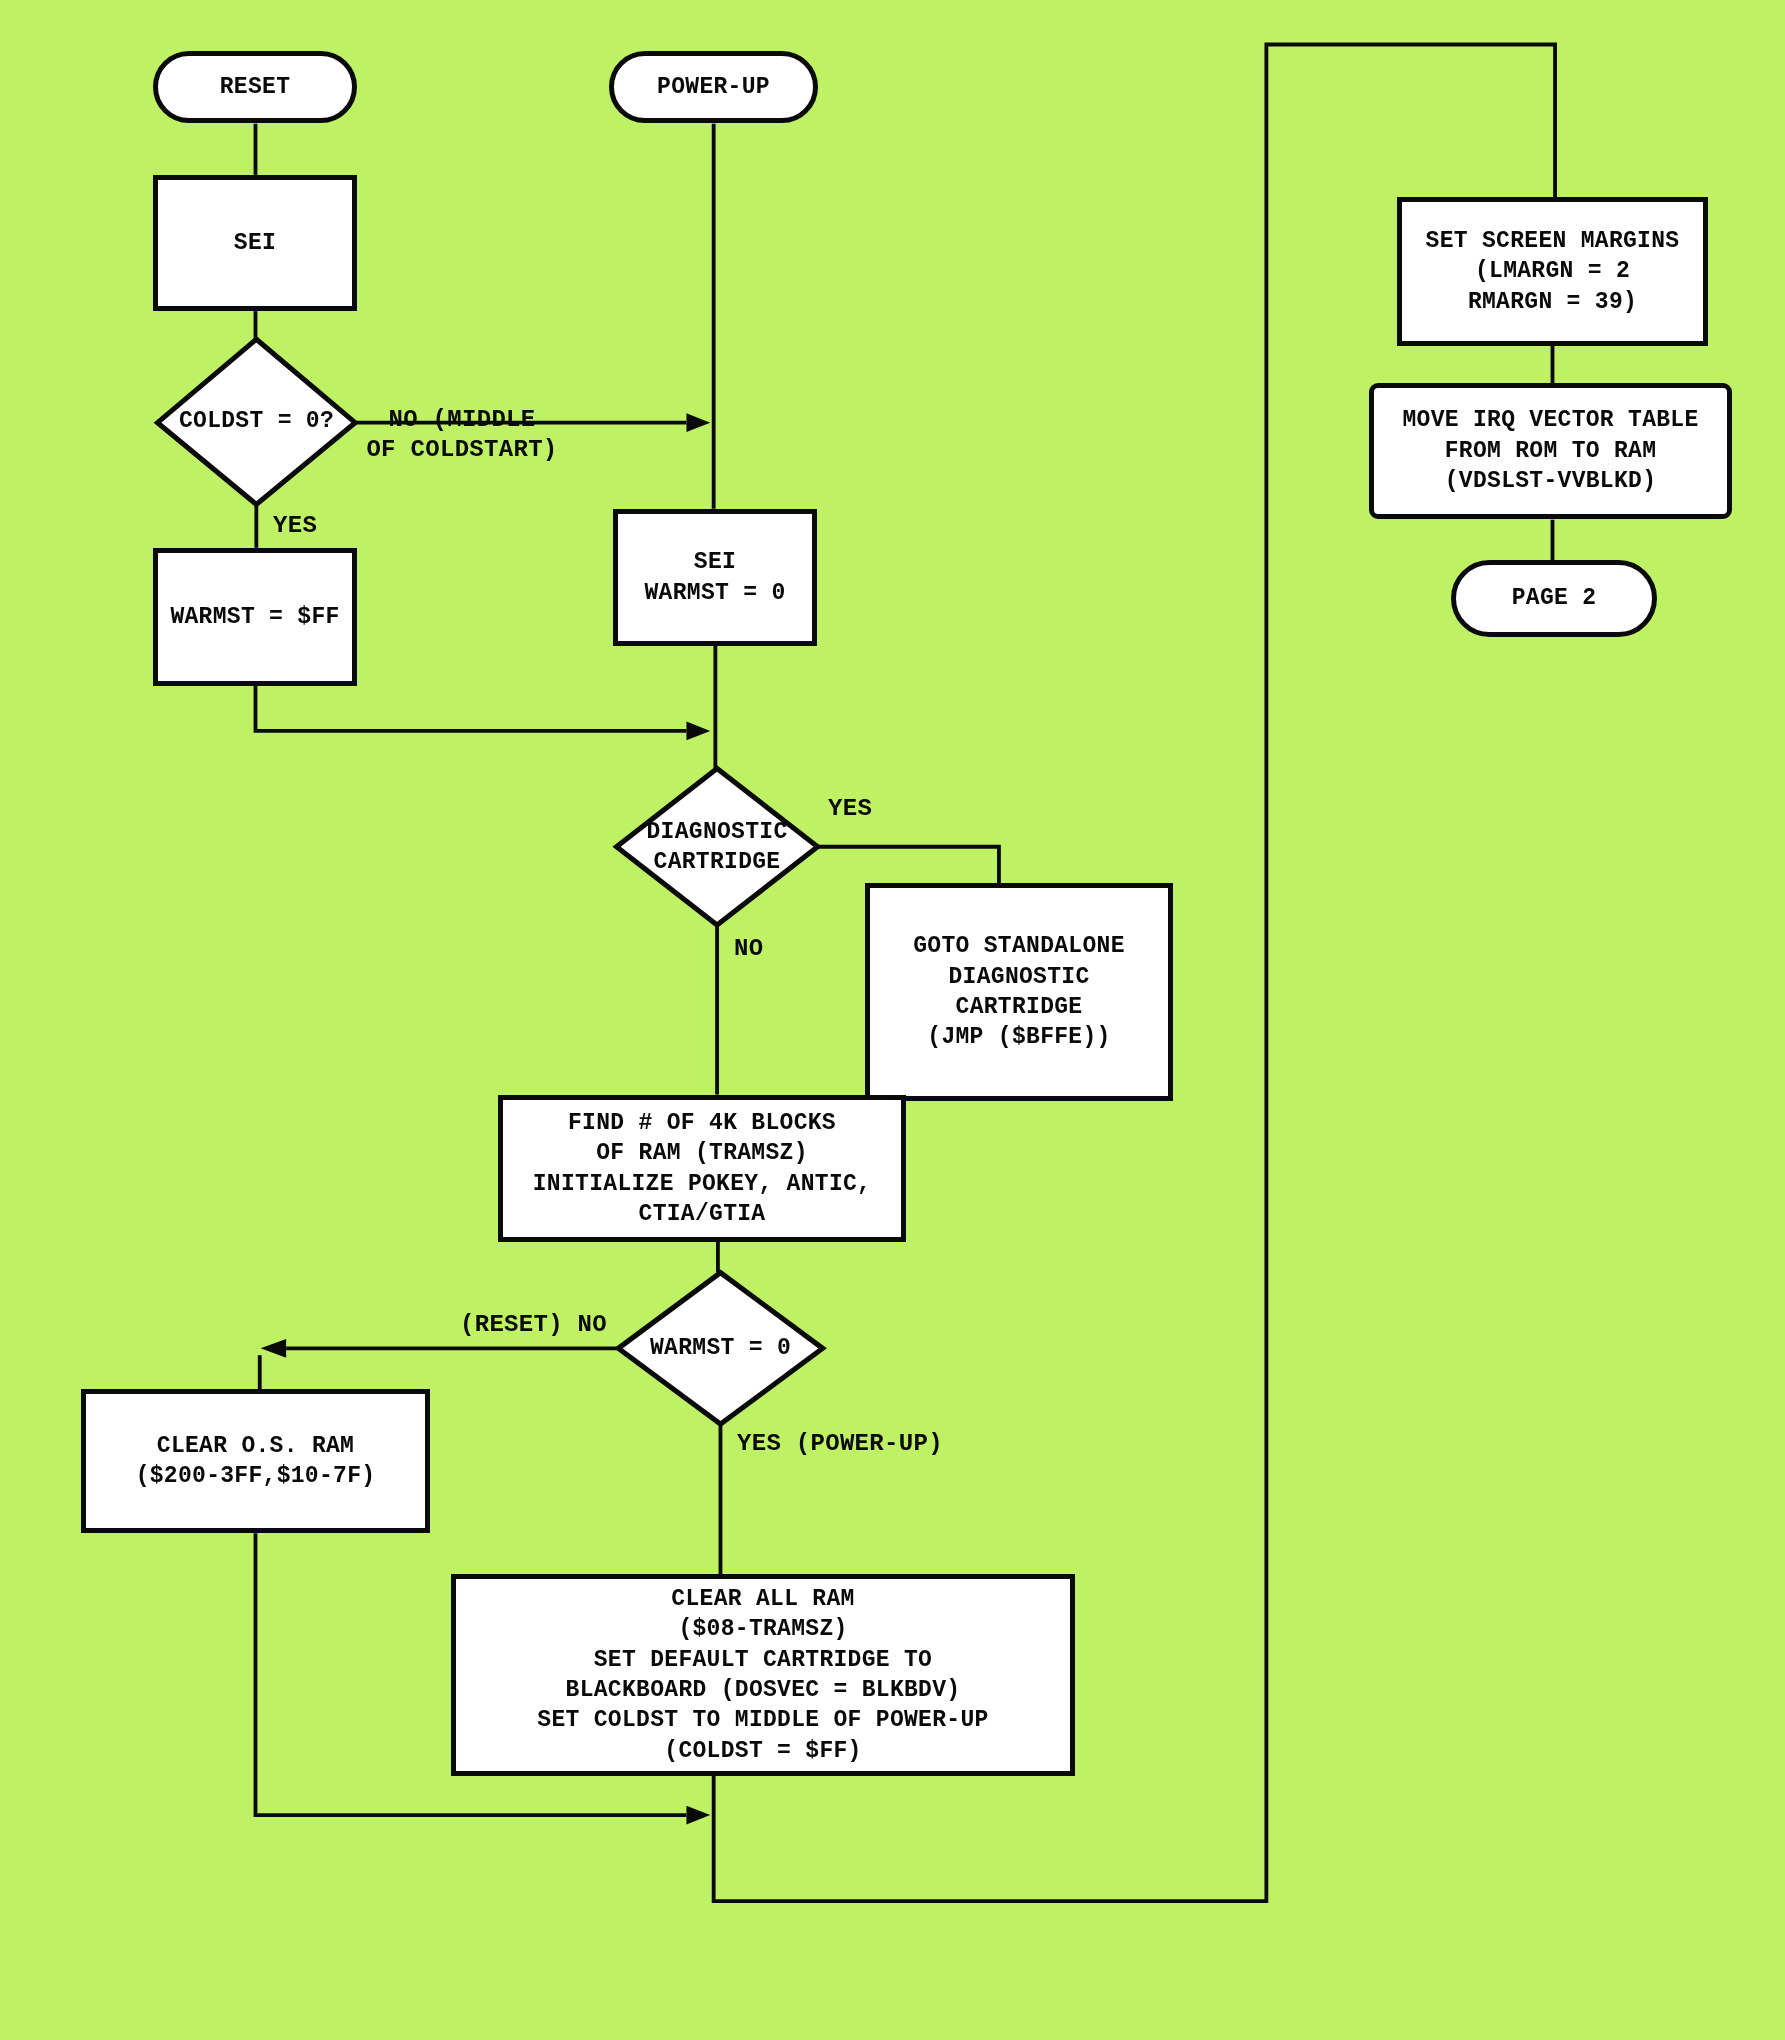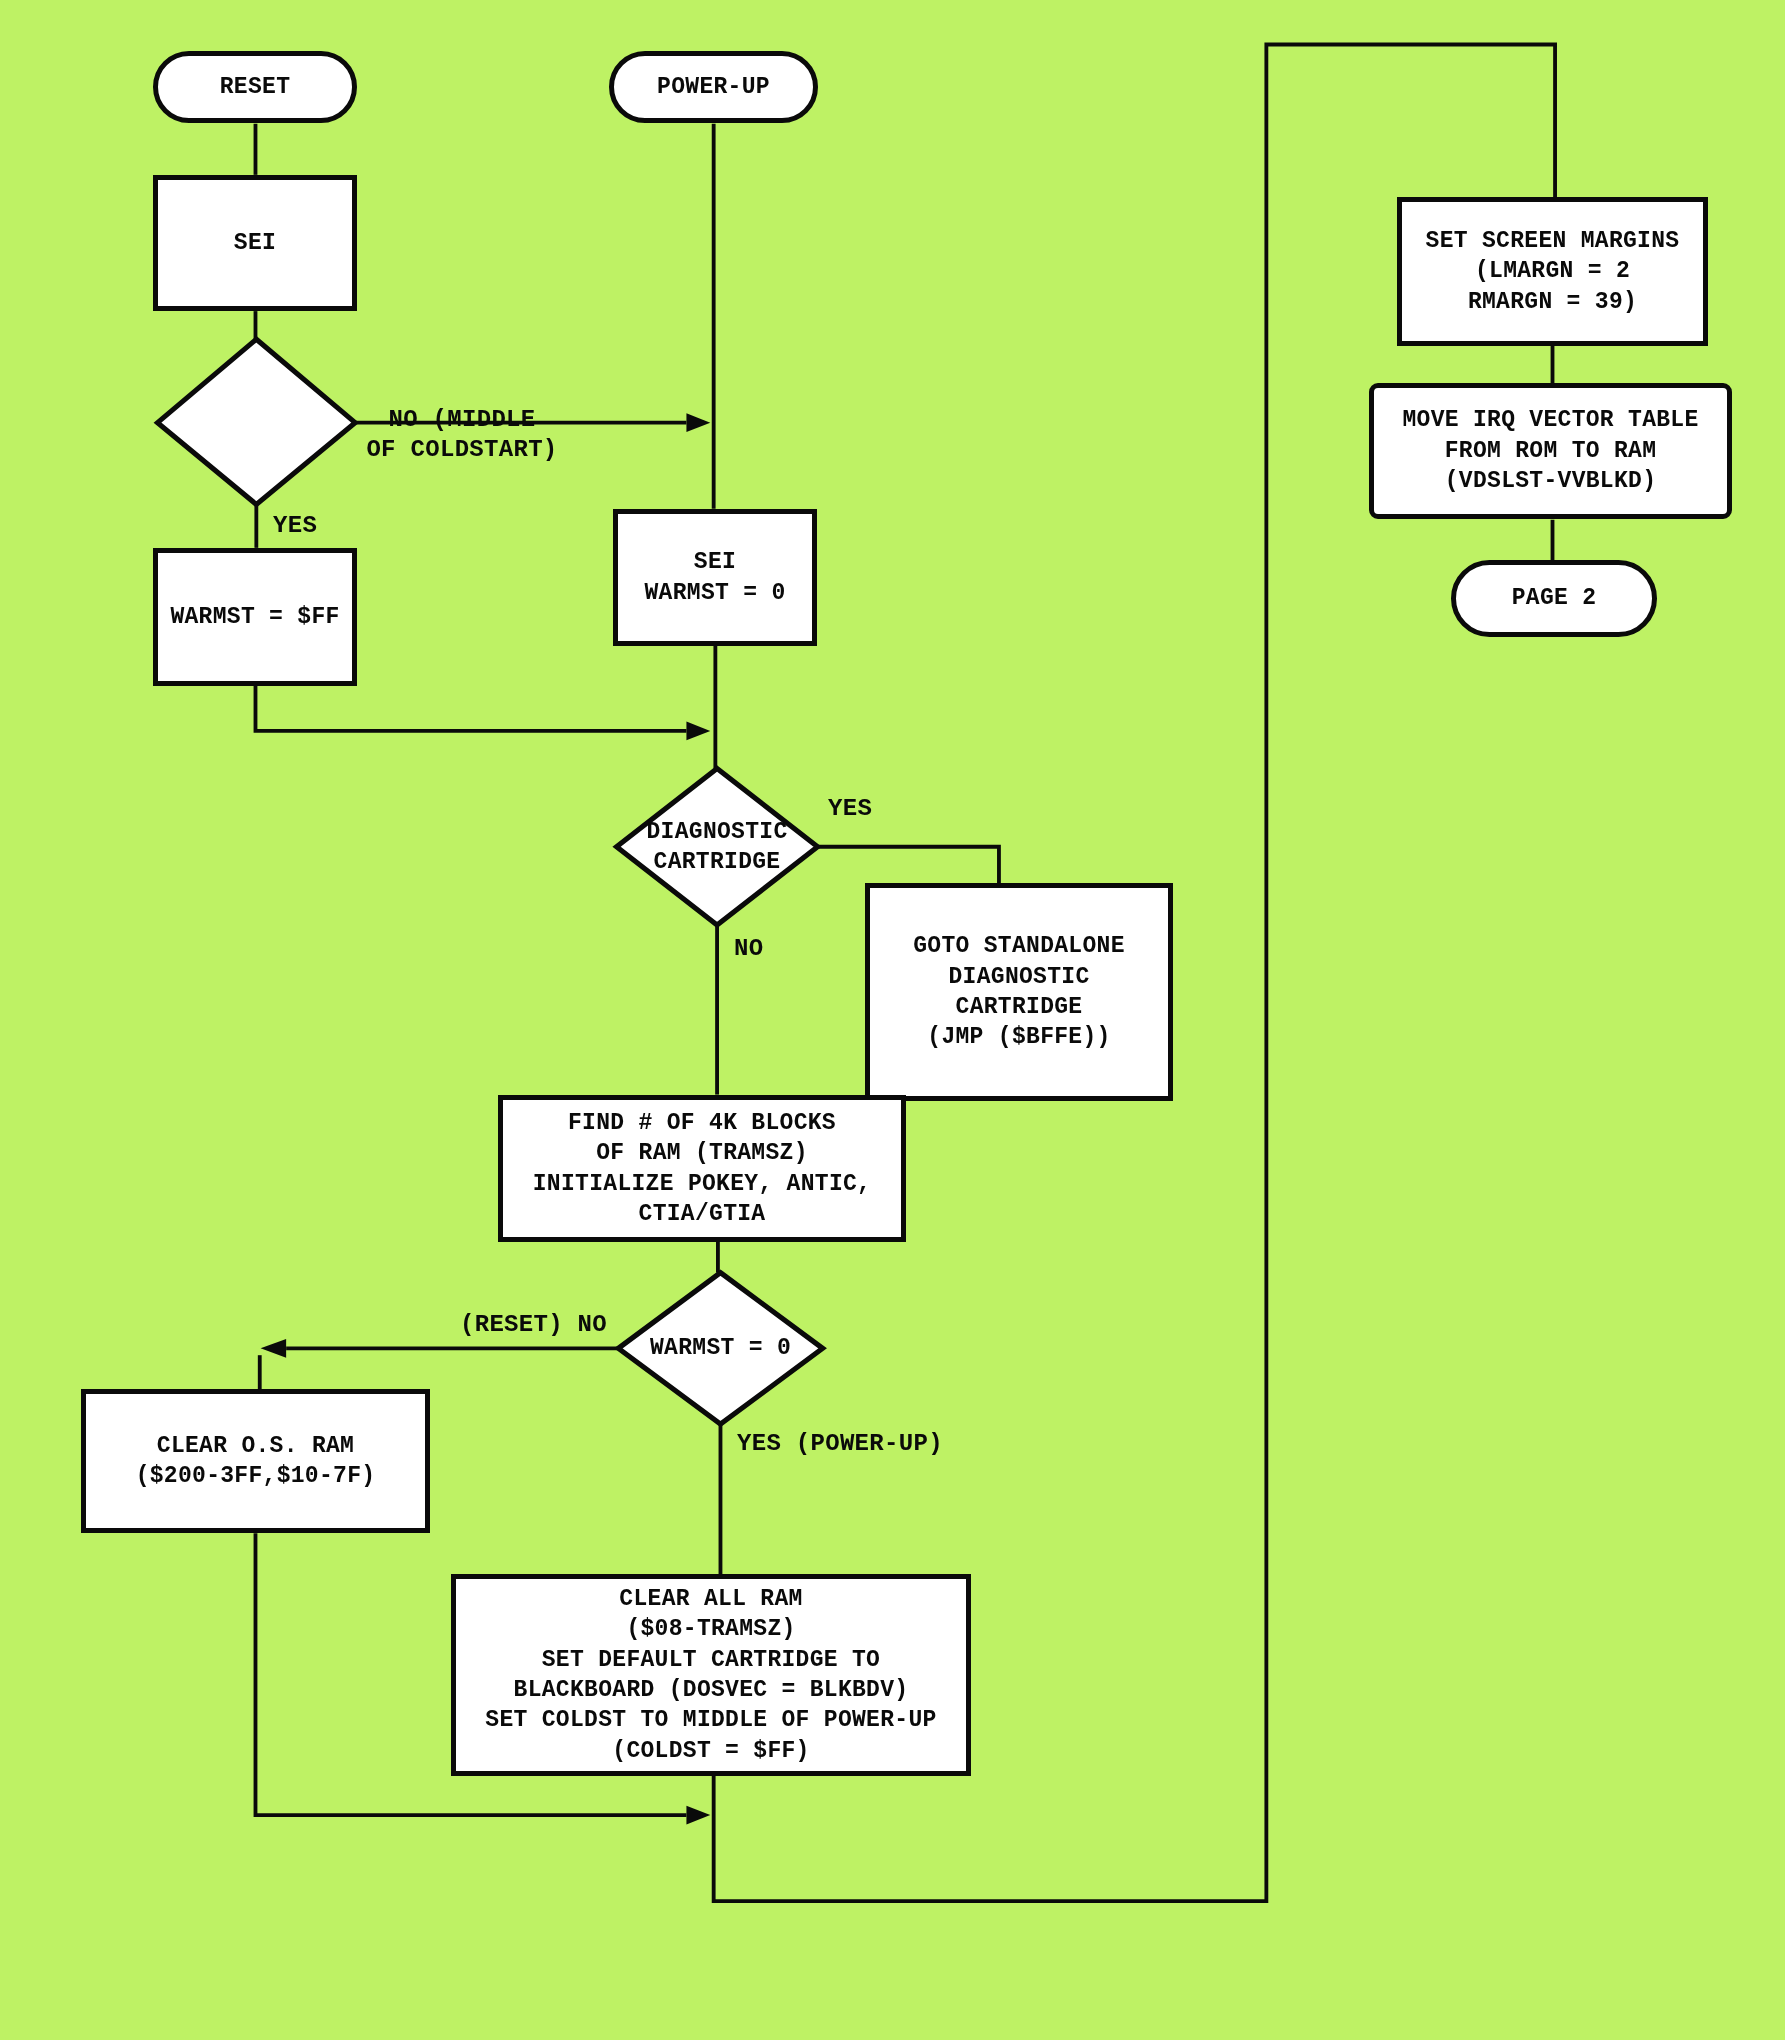--- a/index.html
+++ b/index.html
@@ -87,33 +87,34 @@
   <div class="node" style="left:865px;top:883px;width:308px;height:218px;">GOTO STANDALONE
 DIAGNOSTIC
 CARTRIDGE
 (JMP ($BFFE))</div>
   <div class="node" style="left:498px;top:1095px;width:408px;height:147px;">FIND # OF 4K BLOCKS
 OF RAM (TRAMSZ)
 INITIALIZE POKEY, ANTIC,
 CTIA/GTIA</div>
   <div class="node" style="left:81px;top:1389px;width:349px;height:144px;">CLEAR O.S. RAM
 ($200-3FF,$10-7F)</div>
-  <div class="node" style="left:451px;top:1574px;width:520px;height:202px;">CLEAR ALL RAM
+  <div class="node" style="left:451px;top:1574px;width:624px;height:202px;">CLEAR ALL RAM
 ($08-TRAMSZ)
 SET DEFAULT CARTRIDGE TO
 BLACKBOARD (DOSVEC = BLKBDV)
 SET COLDST TO MIDDLE OF POWER-UP
 (COLDST = $FF)</div>
   <div class="node" style="left:1397px;top:197px;width:311px;height:149px;">SET SCREEN MARGINS
 (LMARGN = 2
 RMARGN = 39)</div>
   <div class="node" style="left:1369px;top:383px;width:363px;height:136px;border-radius:9px;">MOVE IRQ VECTOR TABLE
 FROM ROM TO RAM
 (VDSLST-VVBLKD)</div>
 
+  <div class="diamond-text" style="left:166px;top:375px;width:181px;height:94px;">COLDST = 0?</div>
   <div class="diamond-text" style="left:625px;top:801px;width:184px;height:94px;">DIAGNOSTIC
 CARTRIDGE</div>
   <div class="diamond-text" style="left:627px;top:1302px;width:187px;height:94px;">WARMST = 0</div>
 
   <div class="edge-label" style="left:366px;top:365px;width:192px;margin-top:40px;">NO (MIDDLE
 OF COLDSTART)</div>
   <div class="edge-label" style="left:273px;top:511px;">YES</div>
   <div class="edge-label" style="left:828px;top:794px;">YES</div>
   <div class="edge-label" style="left:734px;top:934px;">NO</div>
   <div class="edge-label" style="left:460px;top:1310px;">(RESET) NO</div>

